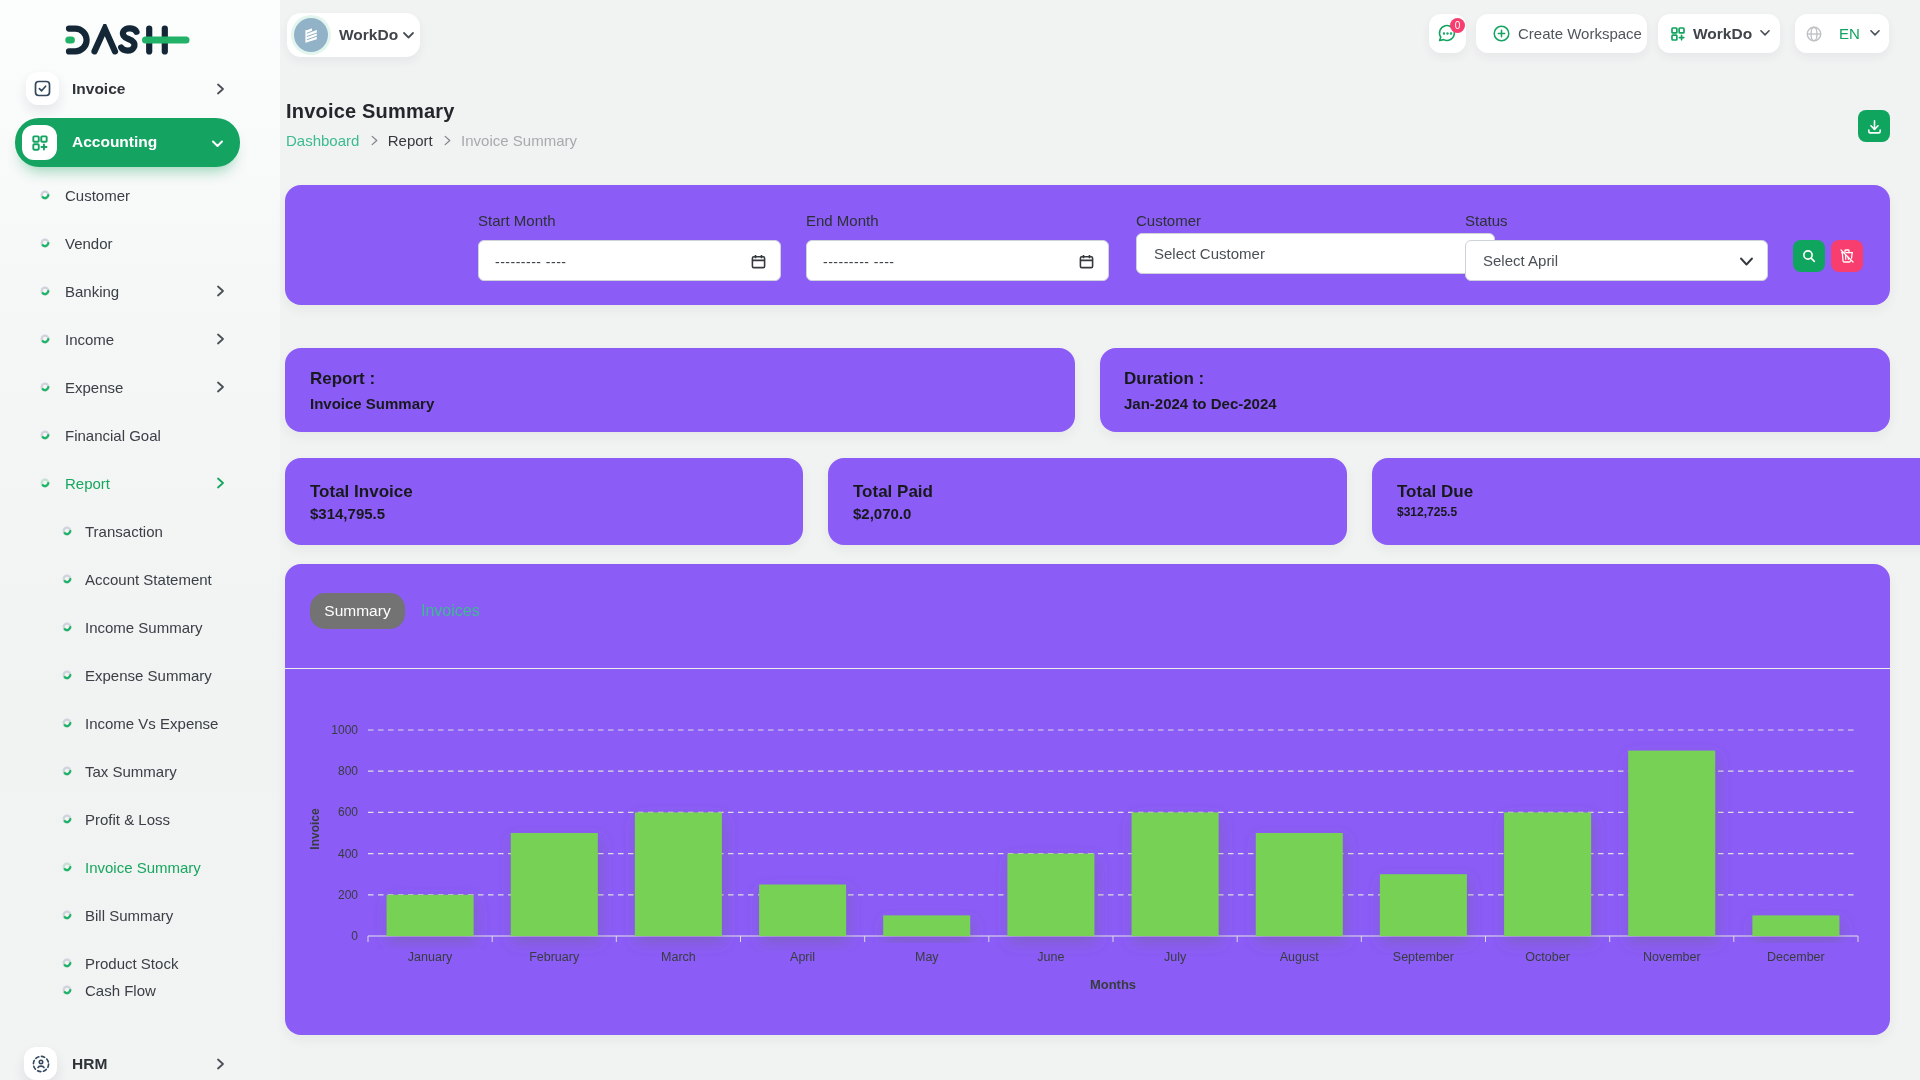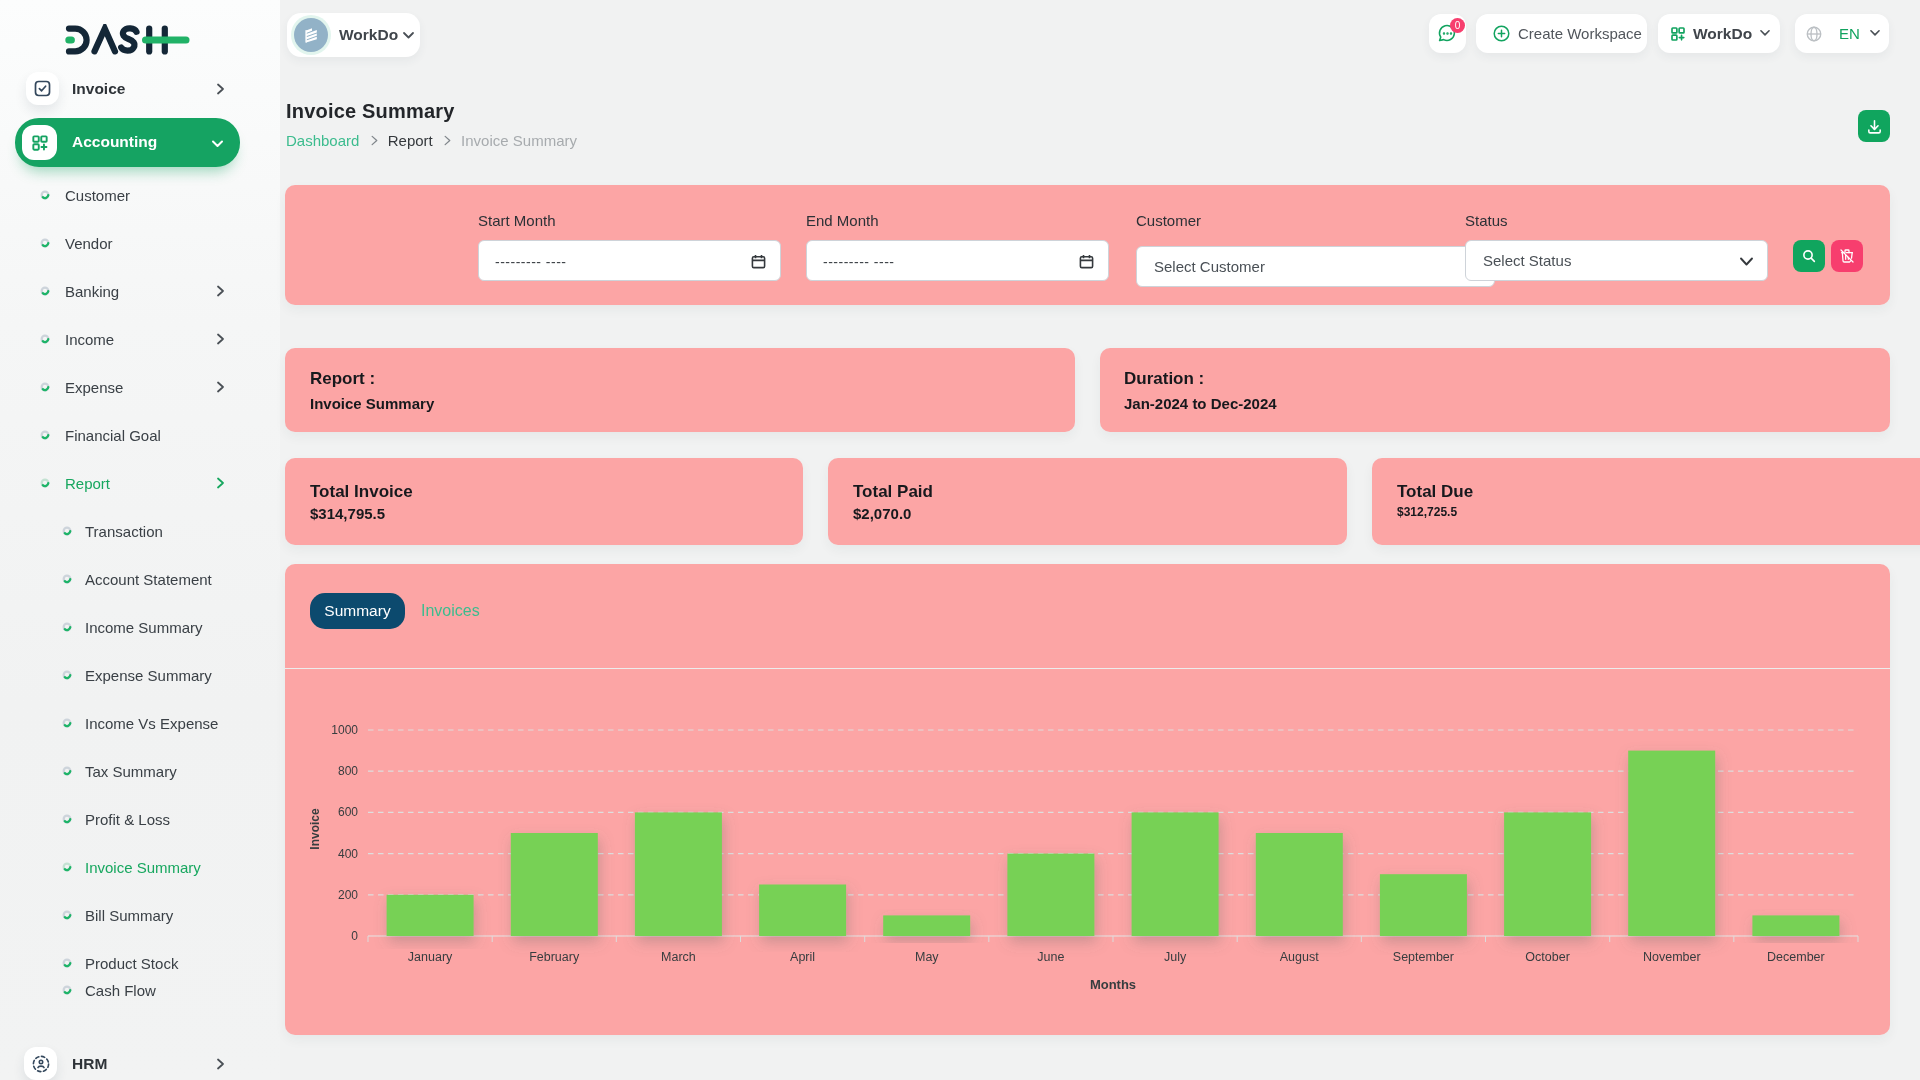--- a/index.html
+++ b/index.html
@@ -1,19 +1,19 @@
 <!DOCTYPE html>
 <html><head>
 <meta charset="utf-8">
 <title>Invoice Summary</title>
 <style>
 *{margin:0;padding:0;box-sizing:border-box}
 html,body{width:1920px;height:1080px;overflow:hidden;background:#f1f2f2;font-family:"Liberation Sans",sans-serif;}
 .abs{position:absolute}
-.card{position:absolute;background:#fca5a5;border-radius:10px;box-shadow:0 5px 12px rgba(40,52,66,.05)}
+.card{position:absolute;background:#8b5cf6;border-radius:16px;box-shadow:0 5px 12px rgba(40,52,66,.05)}
 .sidebar{position:absolute;left:0;top:0;width:280px;height:1080px;background:linear-gradient(180deg,#fcfdfd 0%,#f5f6f6 30%,#f1f2f2 65%,#f2f3f3 100%)}
 .mi{position:absolute;left:0;width:260px;height:24px;display:flex;align-items:center;color:#3a4046;font-size:15px}
 .mi .txt{position:absolute;left:65px}
 .mi .bullet{position:absolute;left:40px;top:7px}
 .mi.sub .txt{left:85px}
 .mi.sub .bullet{left:62px}
 .mi .chev{position:absolute;left:213px;top:5px}
 .green-txt{color:#17a75f}
 .iconcard{position:absolute;width:33px;height:33px;background:#fff;border-radius:12px;box-shadow:0 6px 12px rgba(44,62,80,.10);display:flex;align-items:center;justify-content:center}
 .pill{position:absolute;background:#fff;border-radius:12px;box-shadow:0 4px 10px rgba(44,62,80,.06);display:flex;align-items:center}
@@ -312,28 +312,28 @@
       <path d="M4.8 1v3.4 M11.2 1v3.4 M1.5 6.8h13"></path>
     </svg>
 </div>
 <div class="inp" style="left:806px;top:240px;width:303px">
   <span style="position:absolute;left:16px;top:13px;font-size:14px;color:#41464b;letter-spacing:.5px">--------- ----</span>
   <svg style="position:absolute;right:14px;top:13px" width="15" height="15" viewBox="0 0 16 16" fill="none" stroke="#35393d" stroke-width="1.7">
       <rect x="1.5" y="3" width="13" height="11.5" rx="1.5"></rect>
       <path d="M4.8 1v3.4 M11.2 1v3.4 M1.5 6.8h13"></path>
     </svg>
 </div>
-<div class="inp" style="left:1136px;top:246px;width:359px">
+<div class="inp" style="left:1136px;top:233px;width:359px">
   <span style="position:absolute;left:17px;top:11px;font-size:15px;color:#4a5056">Select Customer</span>
   <svg style="position:absolute;right:13px;top:16px" width="15" height="10" viewBox="0 0 15 10" fill="none" stroke="#35393d" stroke-width="1.9" stroke-linecap="round" stroke-linejoin="round">
       <path d="M2 1.5 L7.5 7.5 L13 1.5"></path>
     </svg>
 </div>
 <div class="inp" style="left:1465px;top:240px;width:303px">
-  <span style="position:absolute;left:17px;top:11px;font-size:15px;color:#4a5056">Select Status</span>
+  <span style="position:absolute;left:17px;top:11px;font-size:15px;color:#4a5056">Select April</span>
   <svg style="position:absolute;right:13px;top:16px" width="15" height="10" viewBox="0 0 15 10" fill="none" stroke="#35393d" stroke-width="1.9" stroke-linecap="round" stroke-linejoin="round">
       <path d="M2 1.5 L7.5 7.5 L13 1.5"></path>
     </svg>
 </div>
 <div class="sqbtn" style="left:1793px;top:240px;background:#10a55e">
   <svg width="16" height="16" viewBox="0 0 24 24" fill="none" stroke="#fff" stroke-width="2.4" stroke-linecap="round">
       <circle cx="10.5" cy="10.5" r="6.2"></circle>
       <path d="M15.2 15.2 L20 20"></path>
     </svg>
 </div>
@@ -363,21 +363,21 @@
 <div class="card" style="left:828px;top:458px;width:519px;height:87px">
   <div class="ct" style="position:absolute;left:25px;top:24px;font-size:17px">Total Paid</div>
   <div class="ct" style="position:absolute;left:25px;top:47px;font-size:15px">$2,070.0</div>
 </div>
 <div class="card" style="left:1372px;top:458px;width:608px;height:87px">
   <div class="ct" style="position:absolute;left:25px;top:24px;font-size:17px">Total Due</div>
   <div class="ct" style="position:absolute;left:25px;top:47px;font-size:12px">$312,725.5</div>
 </div>
 
 <div class="card" style="left:285px;top:564px;width:1605px;height:471px"></div>
-<div class="abs" style="left:310px;top:593px;width:95px;height:36px;background:#0c4a6e;border-radius:15px;display:flex;align-items:center;justify-content:center;color:#fff;font-size:15.5px">Summary</div>
+<div class="abs" style="left:310px;top:593px;width:95px;height:36px;background:#737373;border-radius:15px;display:flex;align-items:center;justify-content:center;color:#fff;font-size:15.5px">Summary</div>
 <div class="abs" style="left:421px;top:602px;font-size:16px;color:#3cbc8e">Invoices</div>
 <div class="abs" style="left:285px;top:668px;width:1605px;height:1px;background:#ececec"></div>
 <svg class="abs" style="left:285px;top:564px" width="1605" height="471" viewBox="0 0 1605 471" font-family="Liberation Sans, sans-serif">
 <defs>
       <filter id="bsh" x="-30%" y="-30%" width="170%" height="160%">
         <feDropShadow dx="2" dy="6" stdDeviation="7" flood-color="#666" flood-opacity="0.32"></feDropShadow>
       </filter>
     </defs>
 <line x1="83.0" y1="330.8" x2="1573.0" y2="330.8" stroke="#dedede" stroke-width="1.2" stroke-dasharray="5.5 4.5"></line>
 <line x1="83.0" y1="289.6" x2="1573.0" y2="289.6" stroke="#dedede" stroke-width="1.2" stroke-dasharray="5.5 4.5"></line>

